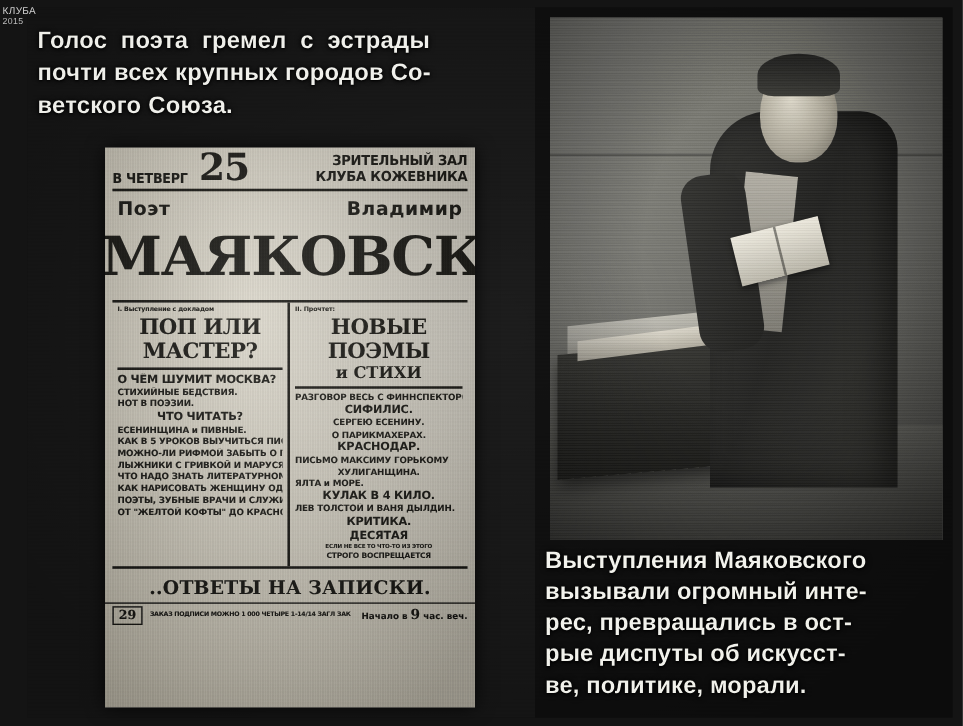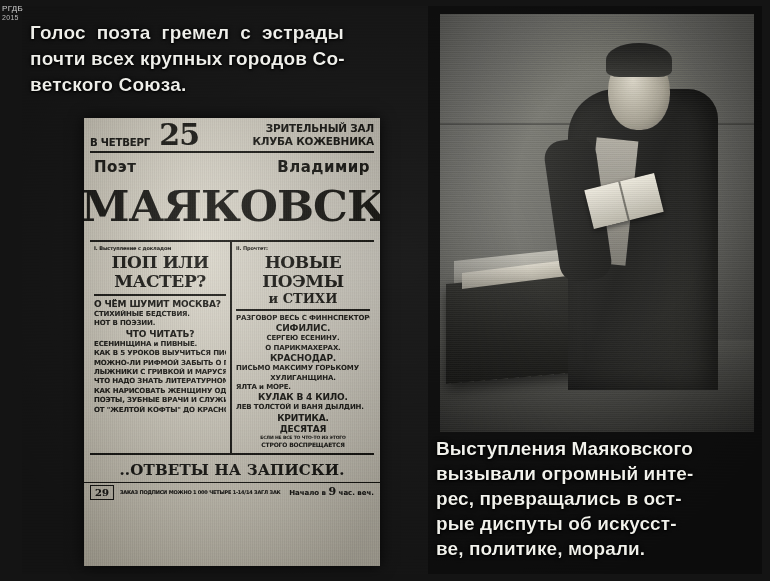--- a/index.html
+++ b/index.html
@@ -376,21 +376,21 @@
     text-shadow: 0 1px 2px #000, 0 0 5px #000;
   }
   .caption-right .l { display: block; white-space: pre; }
 </style>
 </head>
 <body>
 
 <div class="page">
 
   <div class="archive-mark">
-    <div>РГДБ</div>
+    <div>КЛУБА</div>
     <div class="yr">2015</div>
   </div>
 
   <div class="frame">
 
     <div class="left-col">
 
       <div class="caption-top">
         <span class="l just">Голос  поэта  гремел  с  эстрады</span>
         <span class="l">почти всех крупных городов Со-</span>

